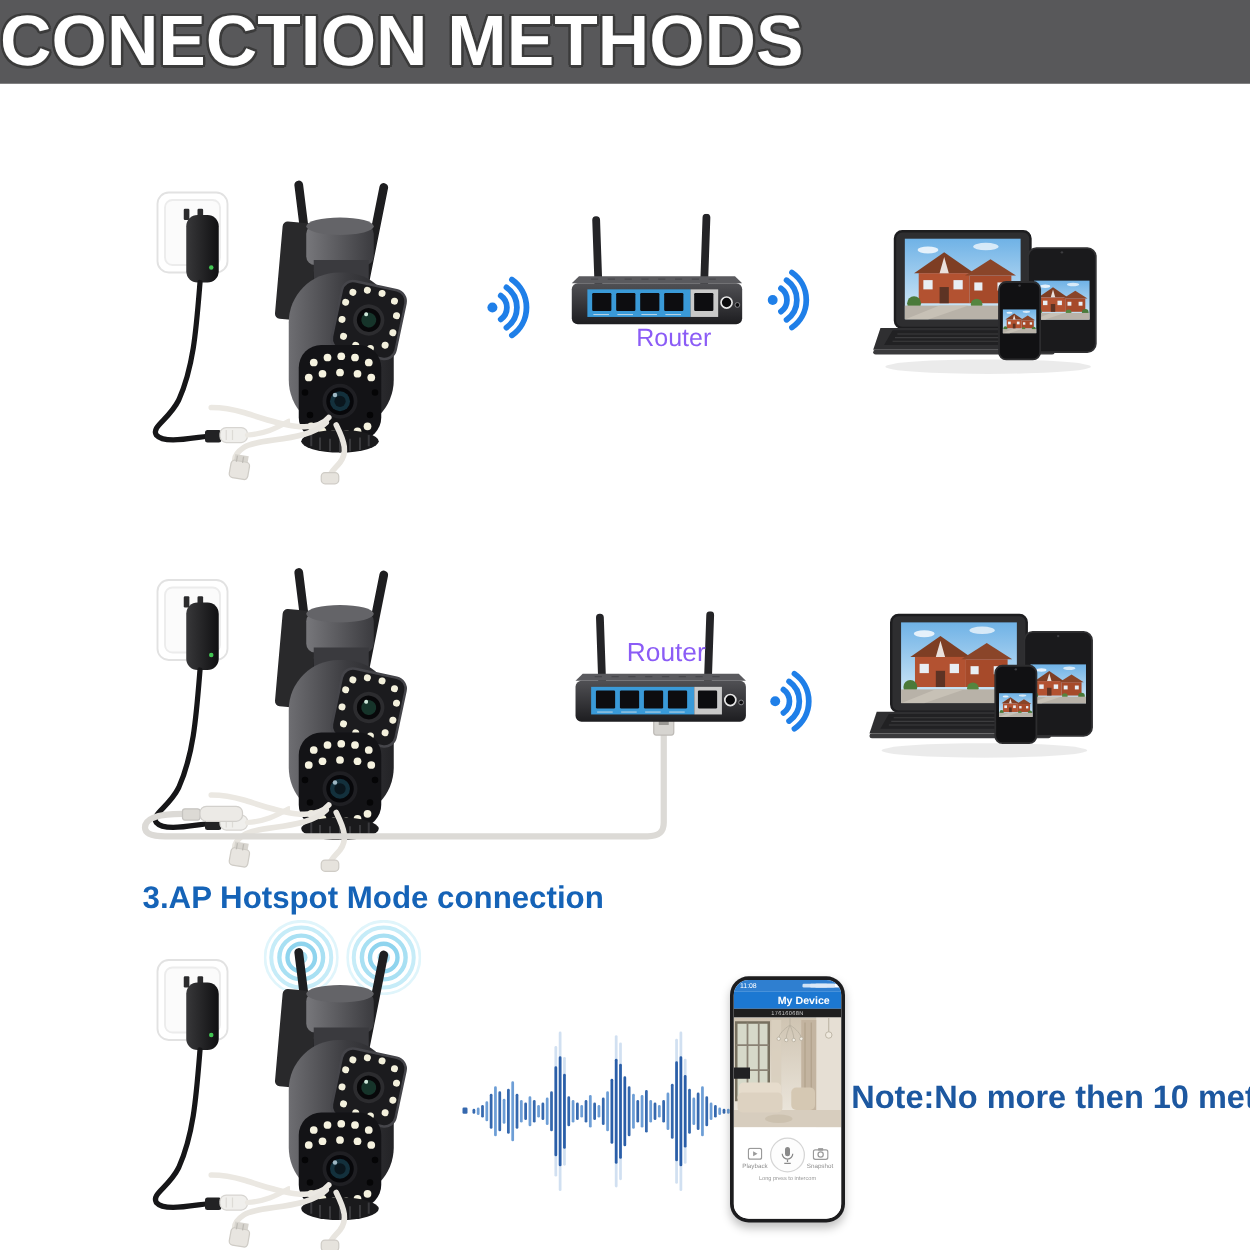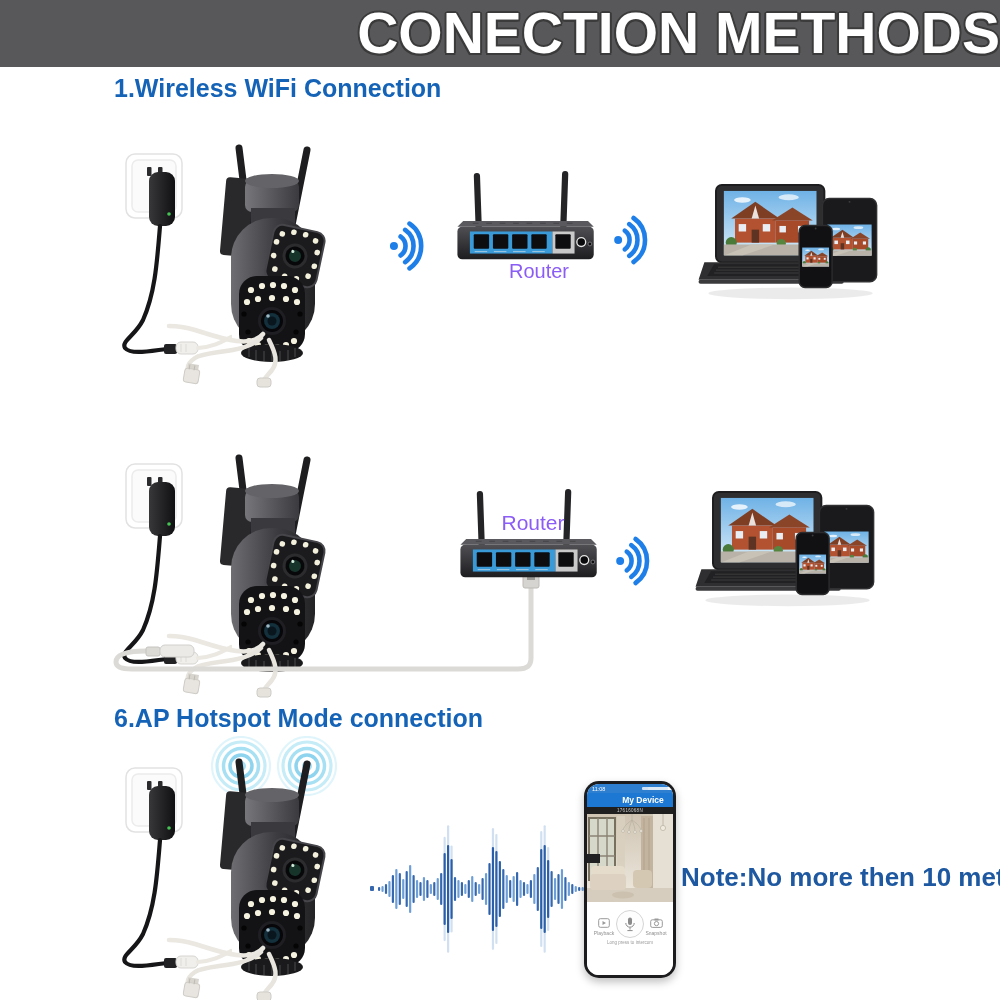--- a/index.html
+++ b/index.html
@@ -1,20 +1,20 @@
 <!DOCTYPE html>
 <html><head>
 <meta charset="utf-8">
 <style>
   html,body{margin:0;padding:0;background:#fff;}
   #canvas{position:relative;width:1000px;height:1000px;background:#ffffff;overflow:hidden;
           font-family:"Liberation Sans","DejaVu Sans",sans-serif;}
   
   .header-bar{position:absolute;left:0;top:0;width:1000px;height:67px;background:#58585a;
-              display:flex;align-items:center;justify-content:flex-end;}
+              display:flex;align-items:center;justify-content:flex-start;}
   .header-title{color:#ffffff;font-size:57px;font-weight:bold;letter-spacing:0px;line-height:1;
       text-shadow:2px 0 0 #3b3b3b,-2px 0 0 #3b3b3b,0 2px 0 #3b3b3b,0 -2px 0 #3b3b3b,
                   1.5px 1.5px 0 #3b3b3b,-1.5px -1.5px 0 #3b3b3b,1.5px -1.5px 0 #3b3b3b,-1.5px 1.5px 0 #3b3b3b;}
   .sec-heading{position:absolute;color:#1563b7;font-size:25px;font-weight:bold;white-space:nowrap;}
   #h1{left:114px;top:74px;} #h2{left:114px;top:398px;} #h3{left:114px;top:704px;}
   .router-label{position:absolute;width:90px;text-align:center;color:#8b5cf6;font-weight:400;}
   #rlabel1{left:494px;top:260px;font-size:20px;}
   #rlabel2{left:488px;top:511px;font-size:21px;}
   .note-text{position:absolute;left:681px;top:862px;color:#1d58a0;font-size:26px;font-weight:bold;white-space:nowrap;}
   svg.art{position:absolute;left:0;top:0;width:1000px;height:1000px;}
@@ -41,22 +41,21 @@
 </style>
 </head>
 <body>
 
 <div id="canvas">
 
   <div class="header-bar">
     <span class="header-title">CONECTION METHODS</span>
   </div>
 
-  <div id="h1" class="sec-heading">1.Wireless WiFi Connection</div>
-  <div id="h3" class="sec-heading">6.AP Hotspot Mode connection</div>
+  <div id="h3" class="sec-heading">3.AP Hotspot Mode connection</div>
 
   <svg class="art" viewBox="0 0 1000 1000">
     <defs>
       <linearGradient id="gBody" x1="0" y1="0" x2="1" y2="0">
         <stop offset="0" stop-color="#6e6e72"></stop>
           <stop offset="0.55" stop-color="#3c3c40"></stop>
           <stop offset="1" stop-color="#232326"></stop>
       </linearGradient>
       <linearGradient id="gTurret" x1="0" y1="0" x2="1" y2="0">
         <stop offset="0" stop-color="#77777b"></stop>

